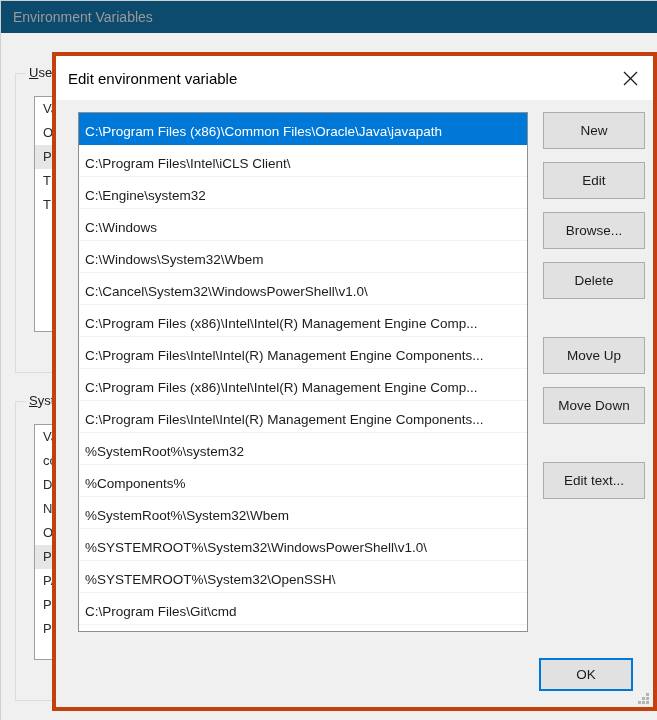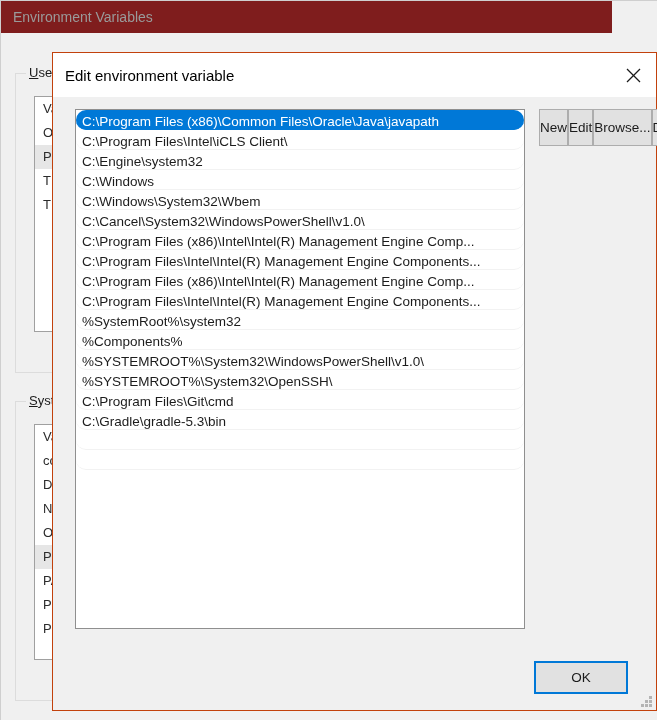--- a/index.html
+++ b/index.html
@@ -12,22 +12,22 @@
   #root { position: relative; width: 657px; height: 720px; }
 
   
   .bg-window {
     position: absolute; left: 0; top: 0; width: 657px; height: 720px;
     background: #f0f0f0;
     border-left: 1px solid #cfcfcf;
     border-top: 1px solid #cfcfcf;
   }
   .bg-titlebar {
-    position: absolute; left: 0; top: 0; width: 611px; height: 32px;
-    background: #7f1d1d;
+    position: absolute; left: 0; top: 0; width: 657px; height: 32px;
+    background: #0c4a6e;
   }
   .bg-title-text {
     position: absolute; left: 12px; top: 8px;
     font-size: 14px; color: #9a9a9a; white-space: nowrap;
   }
   .bg-client {
     position: absolute; left: 0; top: 32px; width: 657px; height: 688px;
     background: #f0f0f0;
   }
 
@@ -60,21 +60,21 @@
     white-space: nowrap;
   }
   .bg-row.sel { background: #e6e6e6; }
 
   
   .dialog {
     position: absolute;
     left: 52px; top: 52px;
     width: 605px; height: 659px;
     background: #f0f0f0;
-    border: 1px solid #c2410c;
+    border: 4px solid #c2410c;
     display: flex; flex-direction: column;
   }
   .dlg-titlebar {
     height: 44px; background: #ffffff;
     display: flex; align-items: center;
     flex: 0 0 auto;
     position: relative;
   }
   .dlg-title {
     font-size: 15px; color: #000000;
@@ -98,58 +98,58 @@
 
   
   .path-list {
     width: 450px; height: 520px;
     background: #ffffff;
     border: 1px solid #8f8f8f;
     overflow: hidden;
     flex: 0 0 auto;
   }
   .path-row {
-    height: 20px; line-height: 23px;
-    padding: 0 6px;
+    height: 32px; line-height: 23px;
+    padding: 7px 6px;
     font-size: 13.5px; color: #1c1c1c;
     white-space: nowrap; overflow: hidden;
     border-bottom: 1px solid #f2f2f2;
-    border-radius: 12px;
   }
   .path-row.selected {
     background: #0078d7; color: #ffffff;
     border-bottom-color: #0078d7;
   }
   .path-row.empty { color: transparent; }
 
   
   .btn-col {
     width: 104px;
-    display: flex; 
-    flex: 0 0 auto;
+    display: flex; flex-direction: column;
+    flex: 0 0 auto;
+    align-items: center;
   }
   .btn {
     width: 102px; height: 37px;
     background: #e1e1e1;
     border: 1px solid #adadad;
     font-family: "Liberation Sans", sans-serif;
     font-size: 13.5px; color: #1b1b1b;
     cursor: default;
     display: flex; align-items: center; justify-content: center;
   }
   .sp-9  { height: 13px; }
   .sp-big{ height: 38px; }
 
   
   .dlg-footer {
     flex: 0 0 auto;
     height: 66px;
     position: relative;
     display: flex; align-items: center; justify-content: flex-end;
-    padding-right: 28px; gap: 14px;
+    padding-right: 20px; gap: 14px;
   }
   .btn-wide {
     width: 94px; height: 33px;
     background: #e1e1e1; border: 1px solid #adadad;
     font-family: "Liberation Sans", sans-serif;
     font-size: 13.5px; color: #1b1b1b;
     display: flex; align-items: center; justify-content: center;
     cursor: default;
   }
   .btn-wide.default {
@@ -226,20 +226,21 @@
           <div class="path-row">C:\Engine\system32</div>
           <div class="path-row">C:\Windows</div>
           <div class="path-row">C:\Windows\System32\Wbem</div>
           <div class="path-row">C:\Cancel\System32\WindowsPowerShell\v1.0\</div>
           <div class="path-row">C:\Program Files (x86)\Intel\Intel(R) Management Engine Comp...</div>
           <div class="path-row">C:\Program Files\Intel\Intel(R) Management Engine Components...</div>
           <div class="path-row">C:\Program Files (x86)\Intel\Intel(R) Management Engine Comp...</div>
           <div class="path-row">C:\Program Files\Intel\Intel(R) Management Engine Components...</div>
           <div class="path-row">%SystemRoot%\system32</div>
           <div class="path-row">%Components%</div>
+          <div class="path-row">%SystemRoot%\System32\Wbem</div>
           <div class="path-row">%SYSTEMROOT%\System32\WindowsPowerShell\v1.0\</div>
           <div class="path-row">%SYSTEMROOT%\System32\OpenSSH\</div>
           <div class="path-row">C:\Program Files\Git\cmd</div>
           <div class="path-row">C:\Gradle\gradle-5.3\bin</div>
           <div class="path-row empty">&nbsp;</div>
           <div class="path-row empty">&nbsp;</div>
         </div>
 
       <div class="btn-col">
         <div class="btn">New</div>

